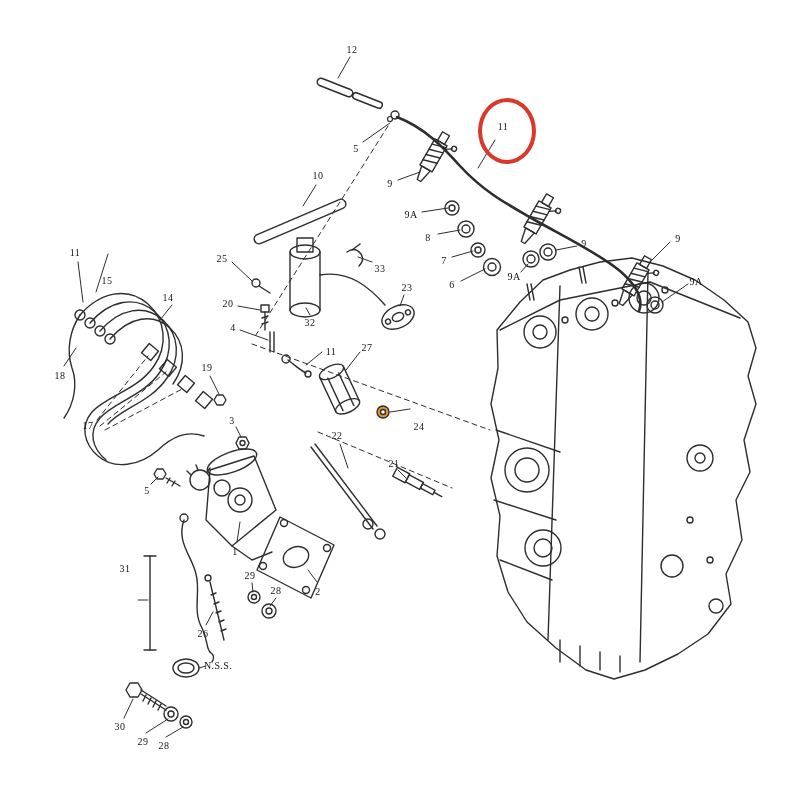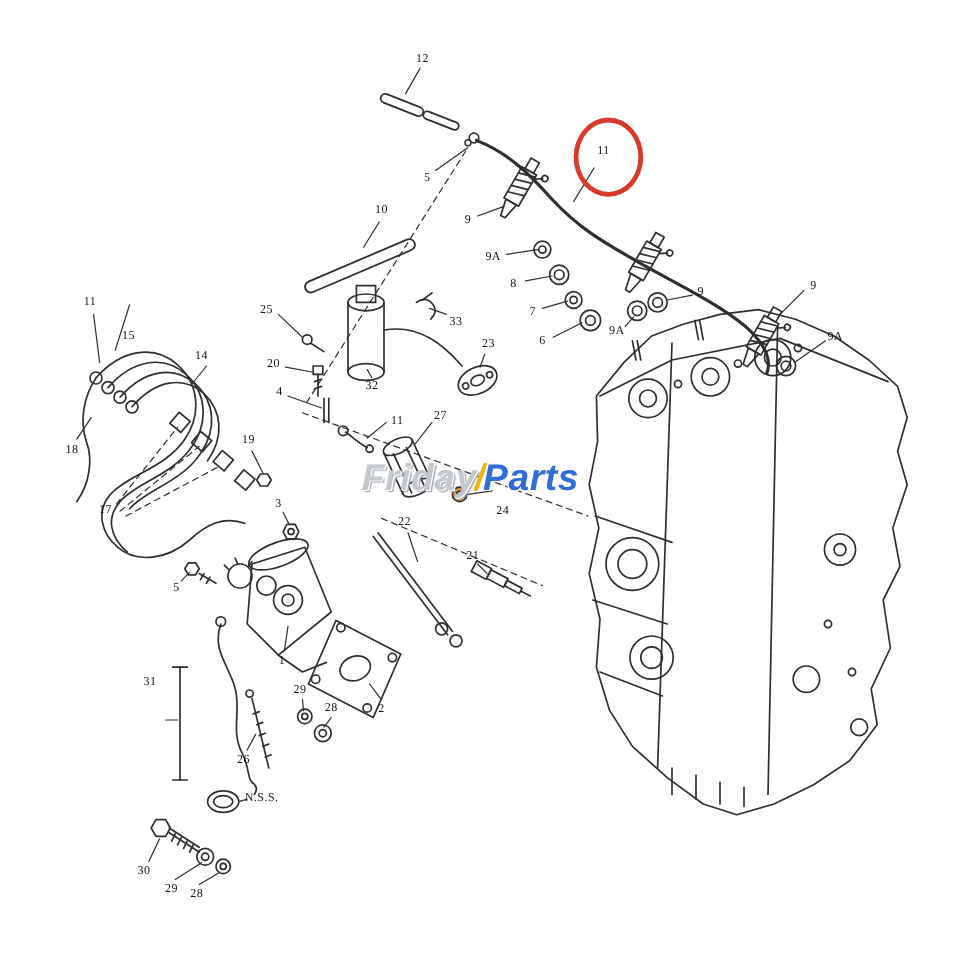--- a/index.html
+++ b/index.html
@@ -371,17 +371,14 @@
       <span class="part-label" style="left: 143px; top: 741px;">29</span>
       <span class="part-label" style="left: 164px; top: 745px;">28</span>
       <span class="part-label" style="left: 584px; top: 243px;">9</span>
       <span class="part-label" style="left: 514px; top: 276px;">9A</span>
       <span class="part-label" style="left: 678px; top: 238px;">9</span>
       <span class="part-label" style="left: 696px; top: 281px;">9A</span>
     </div>
 
   <div class="highlight-ellipse" style="left: 478px; top: 98px; width: 50px; height: 58px; border-color: rgb(217, 57, 43);"></div>
 
-  <div class="watermark">
-    <span class="wm-word1" style="color: rgb(195, 199, 205);">Friday</span><span class="wm-slash" style="color: rgb(242, 179, 10);">/</span><span class="wm-word2" style="color: rgb(46, 108, 214);">Parts</span>
-  </div>
 
 </div>
 
 </body></html>

